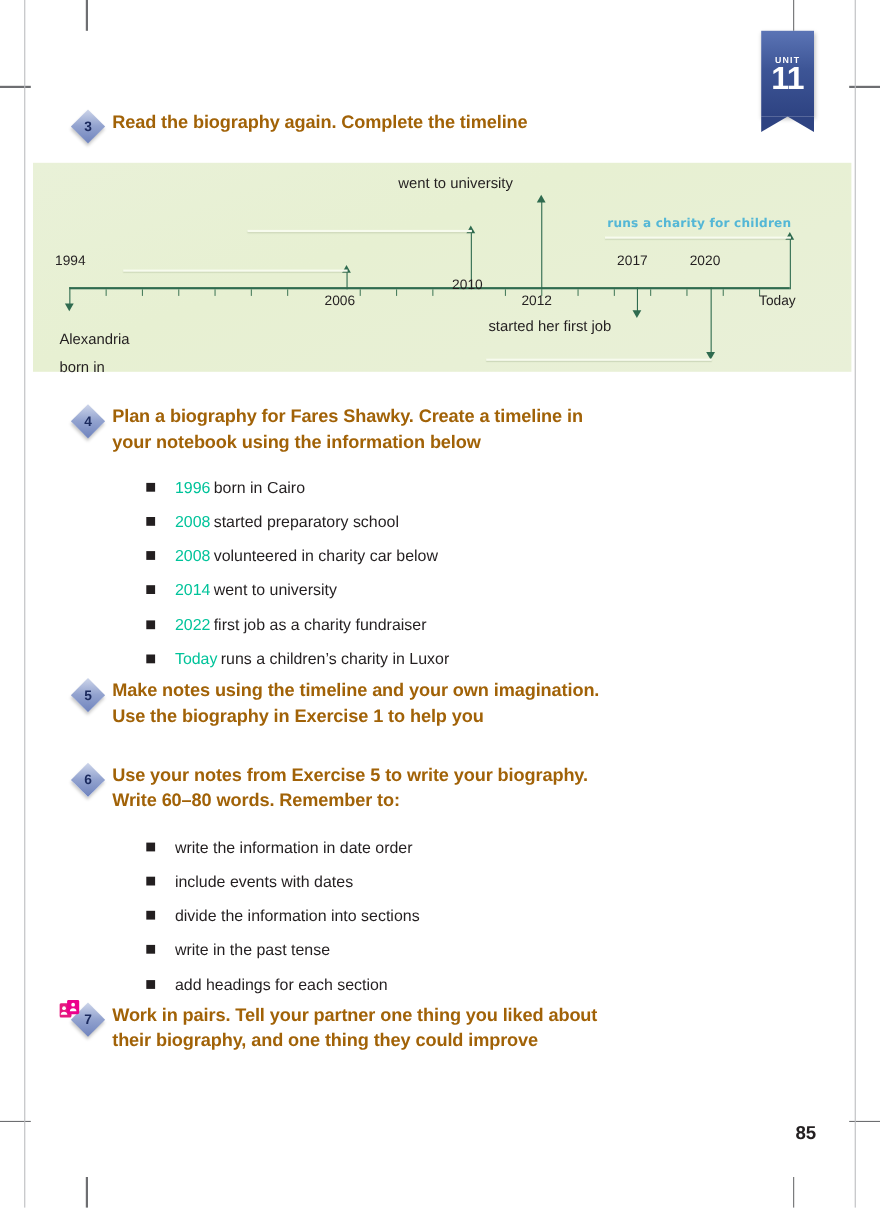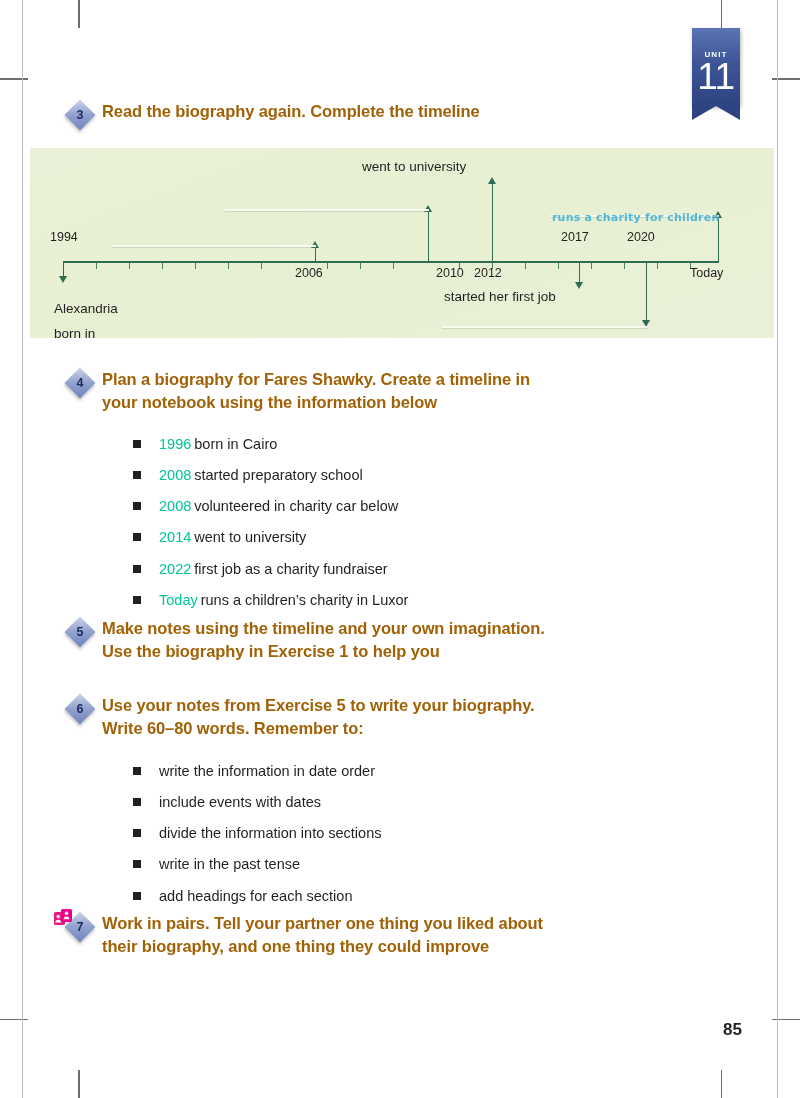--- a/index.html
+++ b/index.html
@@ -54,22 +54,22 @@
     display: block;
     font-size: 8px;
     font-weight: bold;
     letter-spacing: 1.1px;
     padding-top: 22px;
     position: relative;
     z-index: 2;
   }
   .unit-ribbon .u-num {
     display: block;
-    font-size: 37px;
-    font-weight: normal;
+    font-size: 29px;
+    font-weight: bold;
     line-height: 0.95;
     letter-spacing: -0.5px;
     position: relative;
     z-index: 2;
   }
 
   
   .ex-row {
     position: absolute;
     display: flex;
@@ -288,41 +288,41 @@
   <div class="event-lbl" style="left:24px; top:152px;">Alexandria</div>
 
   <div class="stem" style="left:285px; top:98px; height:17px;"></div>
   <div class="arrowhead up" style="left:281px; top:93px;"></div>
   <div class="blank-line" style="left:82px; top:97px; width:204px;"></div>
   <div class="year-lbl" style="left:265px; top:118px;">2006</div>
 
   <div class="stem" style="left:398px; top:62px; height:53px;"></div>
   <div class="arrowhead up" style="left:394px; top:57px;"></div>
   <div class="blank-line" style="left:195px; top:61px; width:204px;"></div>
-  <div class="year-lbl" style="left:381px; top:118px;margin-left:25px;">2010</div>
+  <div class="year-lbl" style="left:381px; top:104px;">2010</div>
 
   <div class="stem" style="left:462px; top:34px; height:81px;"></div>
   <div class="arrowhead up" style="left:458px; top:29px;"></div>
   <div class="event-lbl" style="left:332px; top:10px;">went to university</div>
   <div class="year-lbl" style="left:444px; top:118px;">2012</div>
 
   <div class="stem" style="left:549px; top:113px; height:22px;"></div>
   <div class="arrowhead down" style="left:545px; top:134px;"></div>
   <div class="year-lbl" style="left:531px; top:82px;">2017</div>
   <div class="event-lbl" style="left:414px; top:140px;">started her first job</div>
 
   <div class="stem" style="left:616px; top:113px; height:60px;"></div>
   <div class="arrowhead down" style="left:612px; top:172px;"></div>
   <div class="blank-line" style="left:412px; top:178px; width:205px;"></div>
   <div class="year-lbl" style="left:597px; top:82px;">2020</div>
 
   <div class="stem" style="left:688px; top:68px; height:47px;"></div>
   <div class="arrowhead up" style="left:684px; top:63px;"></div>
   <div class="blank-line" style="left:520px; top:67px; width:169px;"></div>
-  <div class="hand-lbl" style="left:522px; top:48px;margin-top:15px;">runs a charity for children</div>
+  <div class="hand-lbl" style="left:522px; top:48px;">runs a charity for children</div>
   <div class="year-lbl" style="left:660px; top:118px;">Today</div>
 </div>
 
 <div class="ex-row" style="left:66px; top:368px; width:640px;">
   <div class="diamond">
     <div class="dshape"></div>
     <div class="dnum">4</div>
   </div>
   <div class="ex-title">
     <div>Plan a biography for Fares Shawky. Create a timeline in</div>

